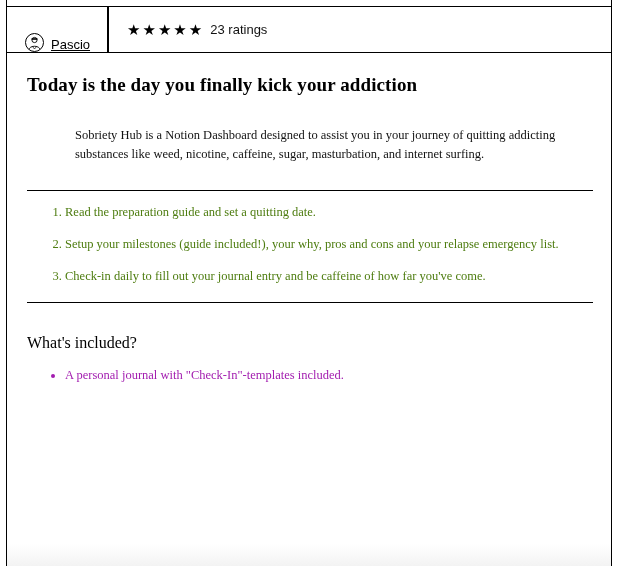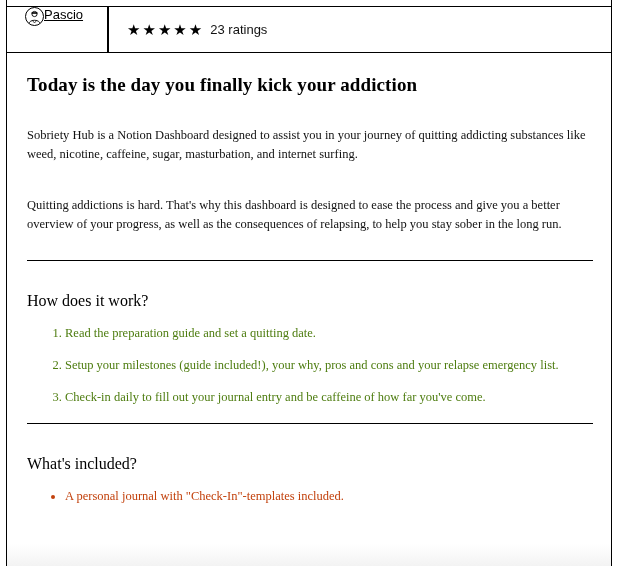--- a/index.html
+++ b/index.html
@@ -34,23 +34,24 @@
       top: 7px;
       height: 45px;
       border-bottom: 1px solid #000;
       display: flex;
       align-items: stretch;
     }
     .creator {
       width: 102px;
       border-right: 2px solid #000;
       display: flex;
-      align-items: flex-start;
+      align-items: flex-end;
       padding-left: 18px;
       box-sizing: border-box;
+      gap: 7px;
     }
     .avatar {
       width: 19px;
       height: 19px;
       border-radius: 50%;
       border: 1px solid #000;
       box-sizing: border-box;
       position: relative;
       overflow: hidden;
       background: #fff;
@@ -92,21 +93,21 @@
       margin: 19px 0 0 0;
       line-height: 26px;
       letter-spacing: 0.1px;
     }
     p {
       font-size: 12.5px;
       line-height: 19px;
       margin: 0;
       color: #111;
     }
-    .p1 { margin-top: 28px; }
+    .p1 { margin-top: 28px; margin-left: 48px; }
     .p2 { margin-top: 32px; }
     hr {
       border: none;
       border-top: 1px solid #000;
       margin: 0;
     }
     .hr1 { margin-top: 26px; }
     h2 {
       font-size: 16px;
       font-weight: normal;
@@ -122,21 +123,21 @@
       color: #4d7c0f;
     }
     ol li { margin-bottom: 13px; padding-left: 0; }
     .hr2 { margin-top: 16px; }
     .h2b { margin-top: 29px; }
     ul {
       margin: 12px 0 0 0;
       padding-left: 38px;
       font-size: 12.5px;
       line-height: 19px;
-      color: #c2410c;
+      color: #a21caf;
     }
     .fade {
       position: absolute;
       left: 0; right: 0; bottom: 0;
       height: 22px;
       background: linear-gradient(to bottom, rgba(255,255,255,0), rgba(240,240,240,0.8));
       pointer-events: none;
     }
   </style>
 </head>
@@ -163,25 +164,23 @@
       <span class="star">★</span>
       <span class="star">★</span>
       <span class="star">★</span>
       <span class="rating-count">23 ratings</span>
     </div>
   </div>
 
   <div class="content">
     <h1>Today is the day you finally kick your addiction</h1>
     <p class="p1">Sobriety Hub is a Notion Dashboard designed to assist you in your journey of quitting addicting substances like weed, nicotine, caffeine, sugar, masturbation, and internet surfing.</p>
-    <p class="p2">Quitting addictions is hard. That's why this dashboard is designed to ease the process and give you a better overview of your progress, as well as the consequences of relapsing, to help you stay sober in the long run.</p>
 
     <hr class="hr1">
 
-    <h2 class="h2a">How does it work?</h2>
     <ol>
       <li>Read the preparation guide and set a quitting date.</li>
       <li>Setup your milestones (guide included!), your why, pros and cons and your relapse emergency list.</li>
       <li>Check-in daily to fill out your journal entry and be caffeine of how far you've come.</li>
     </ol>
 
     <hr class="hr2">
 
     <h2 class="h2b">What's included?</h2>
     <ul>

